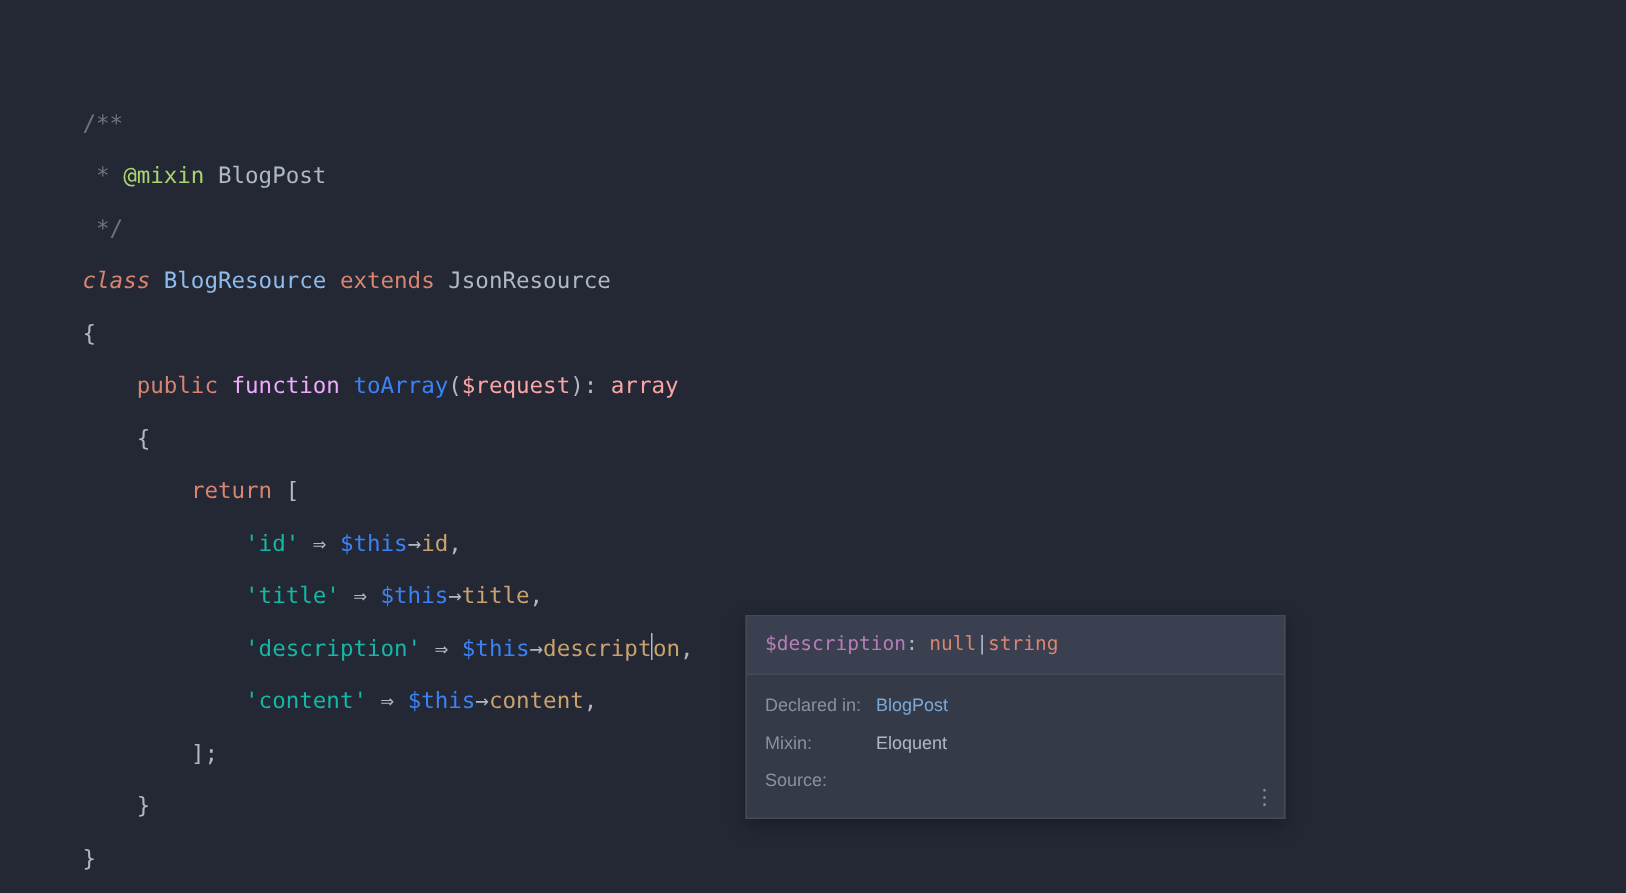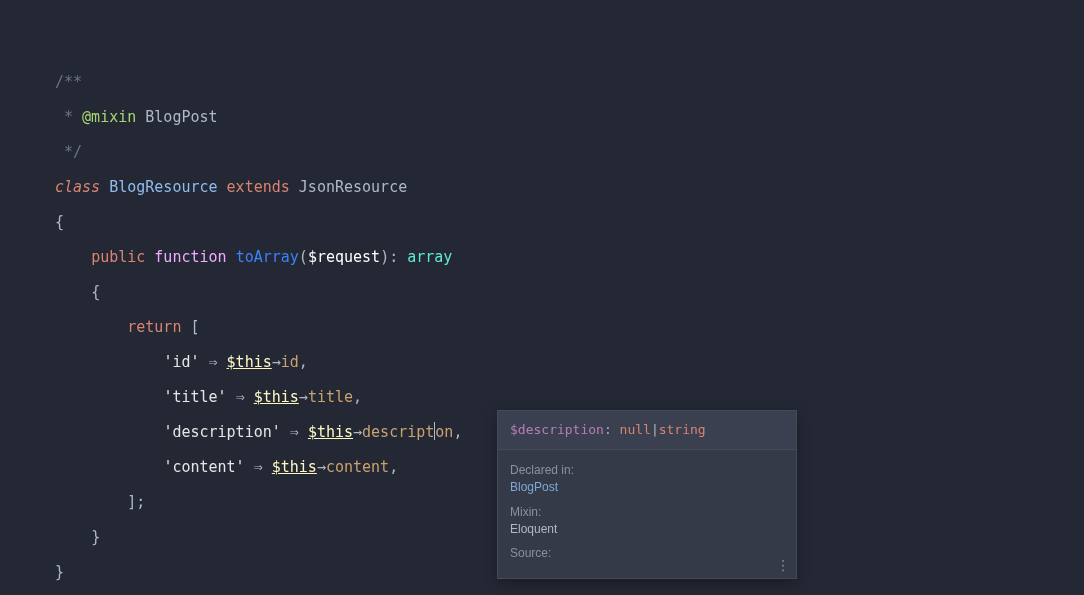--- a/index.html
+++ b/index.html
@@ -23,44 +23,44 @@
     .comment-type { color: #b0b8c4; }
     .kw-class { color: #d98470; font-style: italic; }
     .kw-extends { color: #d98470; margin-top: 20px; }
     .kw-public { color: #d98470; }
     .kw-function { color: #f0abfc; text-align: center; }
     .kw-return { color: #d98470; margin-top: 48px; }
     .class-name { color: #8fbceb; }
     .parent-class { color: #b0b8c4; }
     .method-name { color: #3b82f6; }
     .paren { color: #b0b8c4; }
-    .var { color: #ffffff; }
-    .type { color: #5eead4; }
+    .var { color: #fca5a5; }
+    .type { color: #fca5a5; }
     .brace { color: #b0b8c4; }
     .bracket { color: #b0b8c4; }
-    .string { color: #e5e5e5; margin-top: 48px; }
+    .string { color: #14b8a6; margin-top: 48px; }
     .arrow-fat { color: #b0b8c4; }
-    .this { color: #fef9c3; text-decoration: underline; }
+    .this { color: #3b82f6; }
     .arrow-thin { color: #b0b8c4; }
     .prop { color: #c9a26d; }
     .punct { color: #b0b8c4; }
     .cursor {
       display: inline-block;
       width: 1px;
       height: 18px;
       background: #b0b8c4;
       vertical-align: middle;
       position: relative;
       top: -2px;
     }
     .tooltip {
       position: absolute;
       left: 497px;
       top: 410px;
-      width: 300px;
+      width: 360px;
       background: #343a47;
       border: 1px solid #444a56;
       box-shadow: 0 4px 12px rgba(0,0,0,0.3);
       font-size: 13px;
       line-height: 1.4;
       font-family: 'Menlo', 'Consolas', 'Monaco', monospace;
     }
     .tooltip-header {
       padding: 10px 12px;
       border-bottom: 1px solid #444a56;
@@ -73,22 +73,21 @@
     .tt-type { color: #d98470; }
     .tooltip-body {
       padding: 8px 12px 12px 12px;
       font-family: -apple-system, 'Segoe UI', sans-serif;
       font-size: 12px;
       color: #8a919e;
     }
     .tooltip-row {
       display: flex;
       padding: 4px 0;
-      align-items: flex-start;
-      flex-direction: column;
+      align-items: center;
     }
     .tooltip-label {
       width: 74px;
       color: #8a919e;
     }
     .tooltip-value {
       color: #b0b8c4;
     }
     .tooltip-link { color: #7ea9d6; }
     .tooltip-more {

